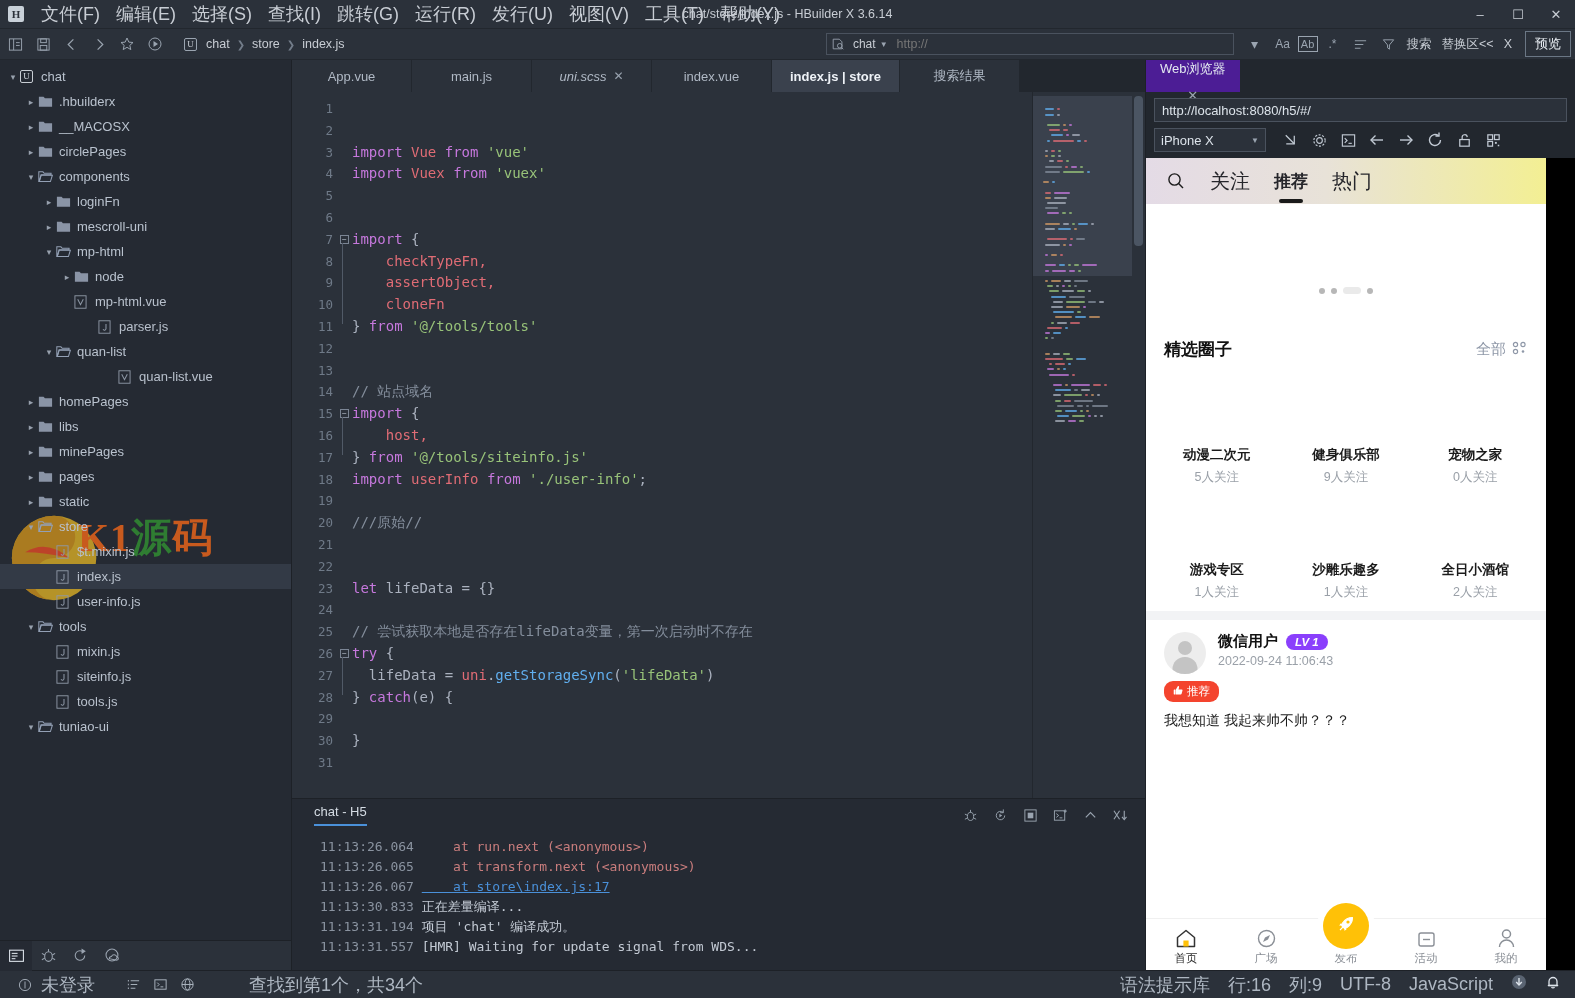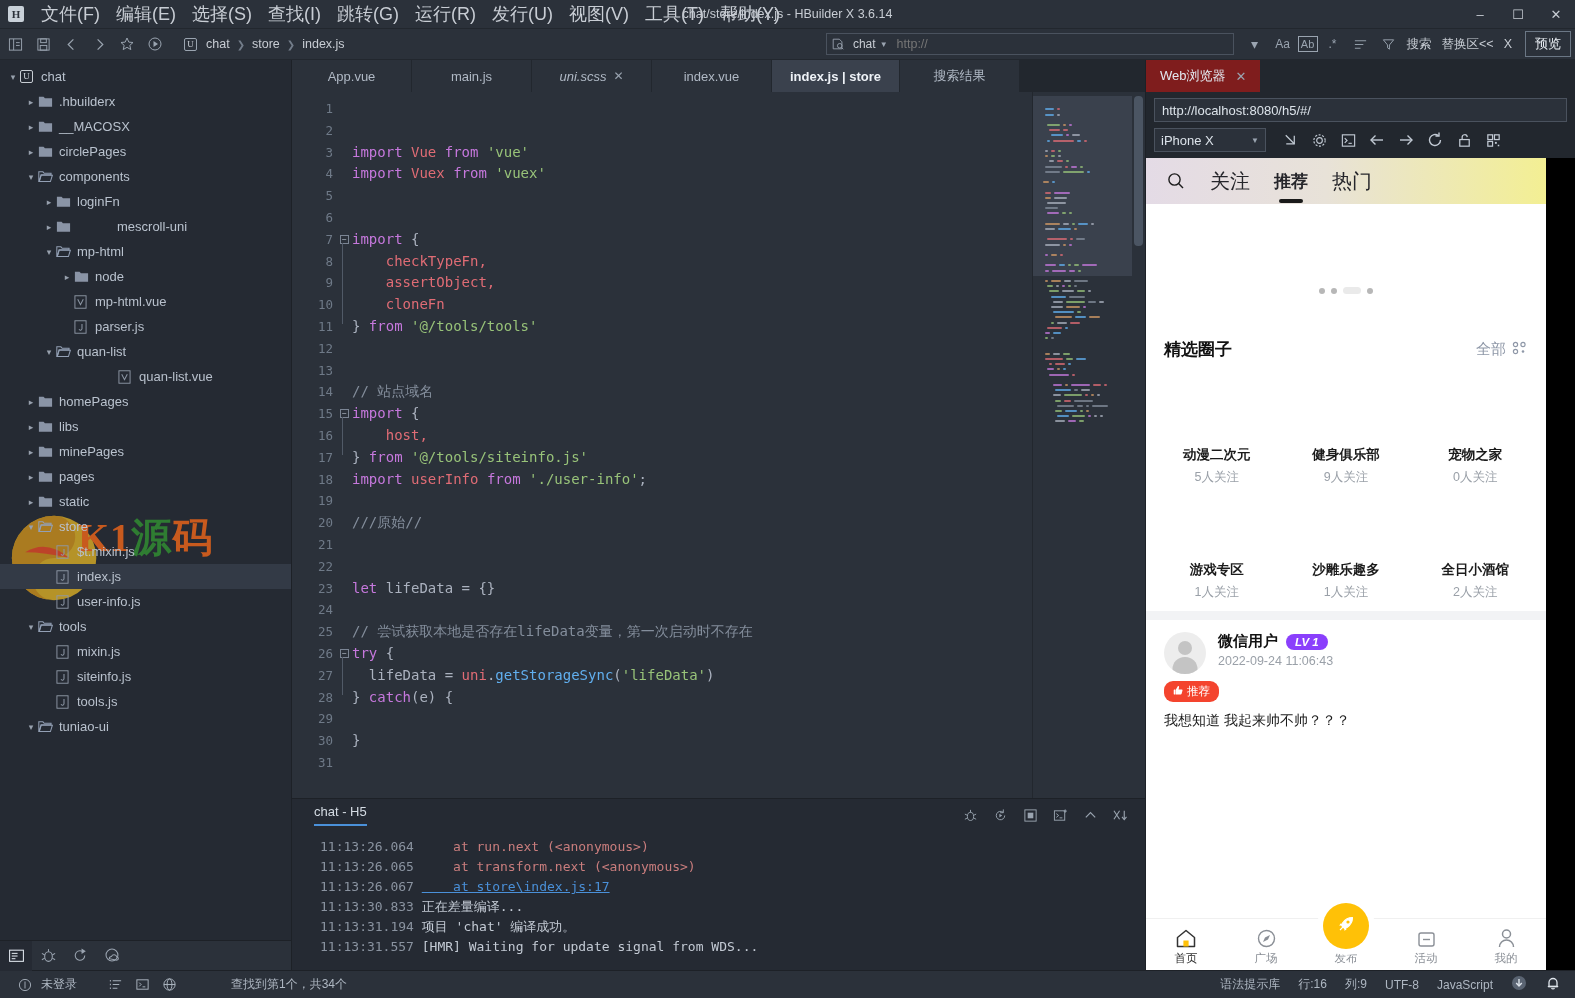--- a/index.html
+++ b/index.html
@@ -197,21 +197,21 @@
   .lok { color: #c3cad4; }
 
   
   .browser {
     width: 430px; flex: none; background: #22272e; display: flex; flex-direction: column;
     border-left: 1px solid #1d2127;
   }
   .br-tabbar { height: 32px; background: #22272e; display: flex; flex: none; }
   .br-tab {
     display: flex; align-items: center; gap: 10px; padding: 0 14px;
-    background: #7f1d1d; font-size: 13px; color: #e3e9f0;
+    background: #4c1d95; font-size: 13px; color: #e3e9f0; flex-direction: column;
   }
   .br-tab .x { color: #9aa4b0; font-size: 13px; }
   .br-url {
     margin: 6px 8px 0 8px; height: 24px; background: #2b313a; border: 1px solid #4a525e;
     display: flex; align-items: center; padding: 0 7px; flex: none;
   }
   .br-url input {
     background: transparent; border: none; outline: none; color: #dce3ea;
     font-size: 13px; width: 100%; font-family: "Liberation Sans", sans-serif;
   }
@@ -310,21 +310,21 @@
   .pub-btn {
     position: absolute; top: -26px; left: 50%; transform: translateX(-50%);
     width: 46px; height: 46px; border-radius: 50%; background: #ffc107;
     display: flex; align-items: center; justify-content: center;
     box-shadow: 0 0 0 6px #fff;
   }
 
   
   .statusbar {
     height: 28px; flex: none; background: #2b313a; display: flex; align-items: center;
-    font-size: 12px; color: #aeb7c2; border-top: 1px solid #1d2127;
+    font-size: 18px; color: #aeb7c2; border-top: 1px solid #1d2127;
   }
   .sb-l { display: flex; align-items: center; gap: 5px; padding-left: 14px; }
   .sb-ic { width: 22px; display: flex; align-items: center; justify-content: center; color: #aeb7c2; }
   .sb-txt { padding: 0 6px; }
   .sb-r { margin-left: auto; display: flex; align-items: center; gap: 18px; padding-right: 14px; }
 </style>
 </head>
 <body>
 
 <div class="app">
@@ -493,21 +493,21 @@
             </span>
             <span class="lbl" style="color: rgb(185, 194, 206);">loginFn</span>
           </div>
           <div class="node" style="padding-left: 42px;">
             <span class="arrow">▸</span>
             <span class="ficon">
               <svg width="15" height="13" viewBox="0 0 16 14">
                 <path d="M0.9 12.6 V1.8 h5 l1.5 1.7 H15.1 V12.6z" fill="#8a94a6"></path>
               </svg>
             </span>
-            <span class="lbl" style="color: rgb(185, 194, 206); margin-left: 40px;">mescroll-uni</span>
+            <span class="lbl" style="color: rgb(185, 194, 206);">mescroll-uni</span>
           </div>
           <div class="node" style="padding-left: 42px;">
             <span class="arrow">▾</span>
             <span class="ficon">
               <svg width="15" height="13" viewBox="0 0 16 14">
                 <path d="M0.8 12.5 V2 h4.4 l1.4 1.6 H14 v1.6 H3.2 L1.2 12.5z" fill="none" stroke="#93a0b5" stroke-width="1.1"></path>
                 <path d="M1.3 12.5 L3.4 5.6 H15.4 L13.3 12.5z" fill="none" stroke="#93a0b5" stroke-width="1.1"></path>
               </svg>
             </span>
             <span class="lbl" style="color: rgb(185, 194, 206);">mp-html</span>
@@ -524,21 +524,21 @@
           <div class="node" style="padding-left: 60px;">
             <span class="arrow"></span>
             <span class="ficon">
               <svg width="13" height="14" viewBox="0 0 14 15">
                 <rect x="1" y="0.8" width="12" height="13.4" fill="none" stroke="#8e98a6" stroke-width="1"></rect>
                 <path d="M4 4.6 L7 10.4 L10 4.6" fill="none" stroke="#8e98a6" stroke-width="1.1"></path>
               </svg>
             </span>
             <span class="lbl">mp-html.vue</span>
           </div>
-          <div class="node" style="padding-left: 60px;">
+          <div class="node" style="padding-left: 84px;">
             <span class="arrow"></span>
             <span class="ficon">
               <svg width="13" height="14" viewBox="0 0 14 15">
                 <rect x="1" y="0.8" width="12" height="13.4" fill="none" stroke="#8e98a6" stroke-width="1"></rect>
                 <path d="M8.6 4.4 V9.4 a1.7 1.7 0 0 1 -3.2 0.6" fill="none" stroke="#8e98a6" stroke-width="1.1"></path>
               </svg>
             </span>
             <span class="lbl">parser.js</span>
           </div>
           <div class="node" style="padding-left: 42px;">

